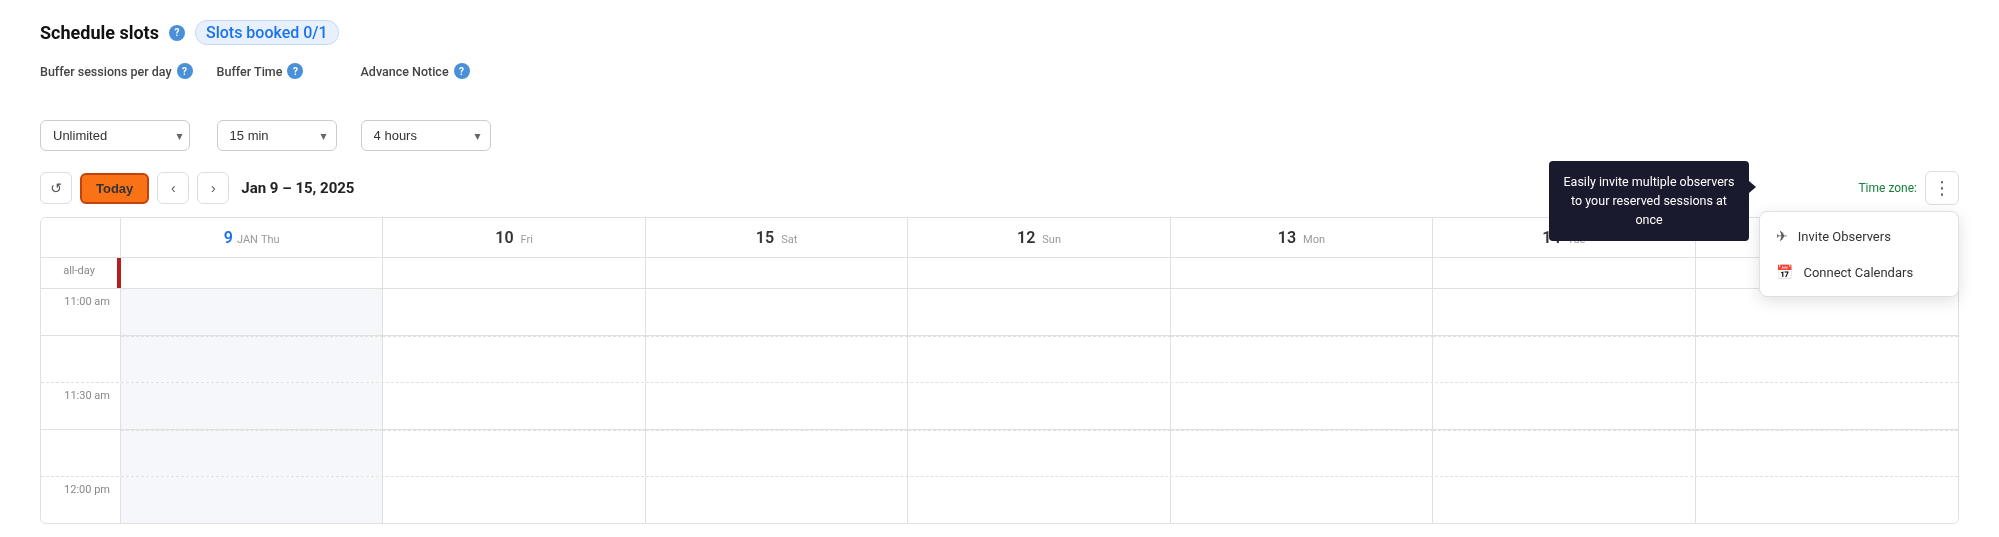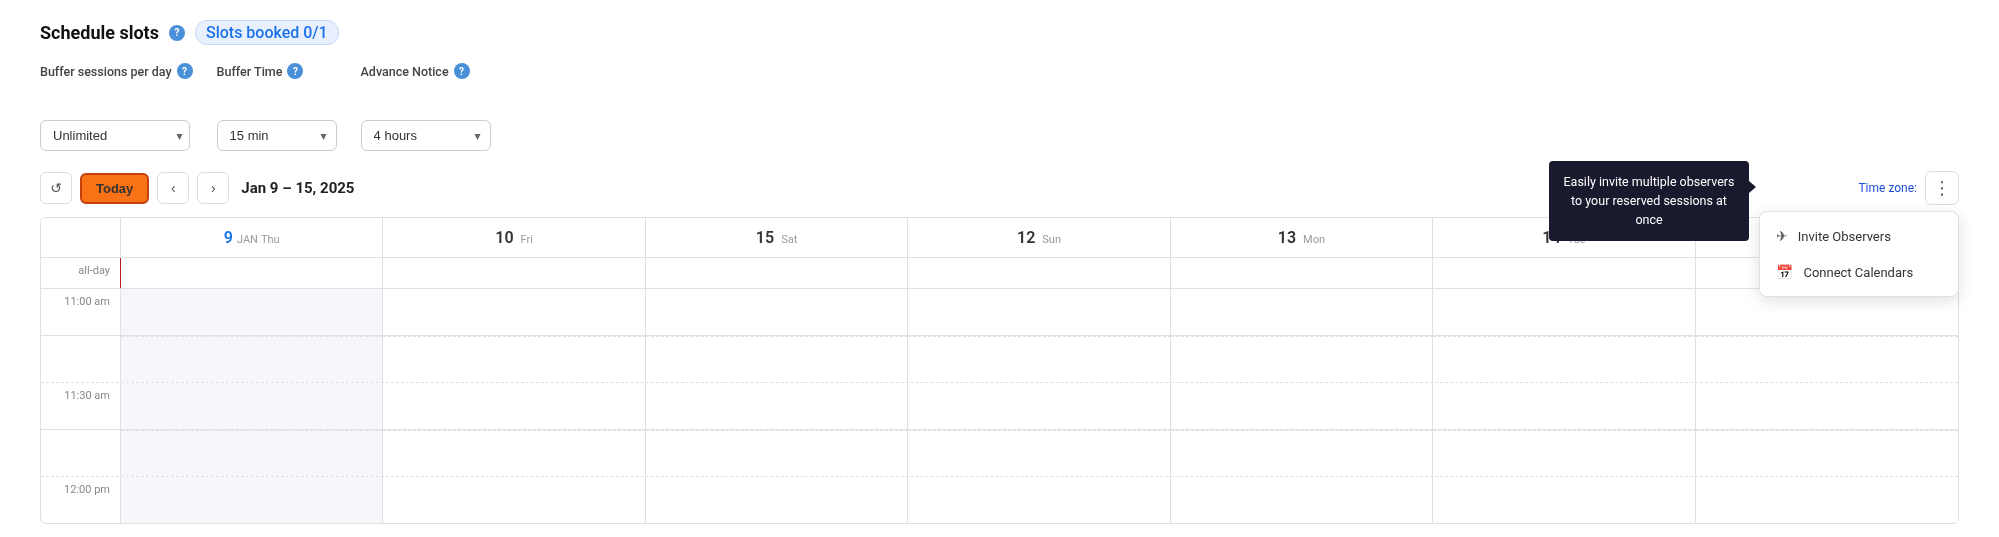--- a/index.html
+++ b/index.html
@@ -142,21 +142,21 @@
     
     .toolbar-right {
       margin-left: auto;
       display: flex;
       align-items: center;
       gap: 8px;
       position: relative;
     }
     .timezone-label {
       font-size: 12px;
-      color: #1d4ed8;
+      color: #15803d;
     }
     .more-btn {
       width: 34px;
       height: 34px;
       border: 1px solid #ddd;
       border-radius: 6px;
       background: #fff;
       display: flex;
       align-items: center;
       justify-content: center;
@@ -286,22 +286,22 @@
     
     .allday-row {
       display: grid;
       grid-template-columns: 80px repeat(7, 1fr);
       border-bottom: 1px solid #e0e0e0;
     }
     .allday-label {
       padding: 6px 10px;
       font-size: 11px;
       color: #888;
-      text-align: right;
-      border-right: 1px solid #b91c1c;
+      text-align: center;
+      border-right: 4px solid #b91c1c;
     }
     .allday-cell {
       border-right: 1px solid #e0e0e0;
       min-height: 30px;
       background: #fff;
     }
     .allday-cell:last-child { border-right: none; }
   </style>
 </head>
 <body>

